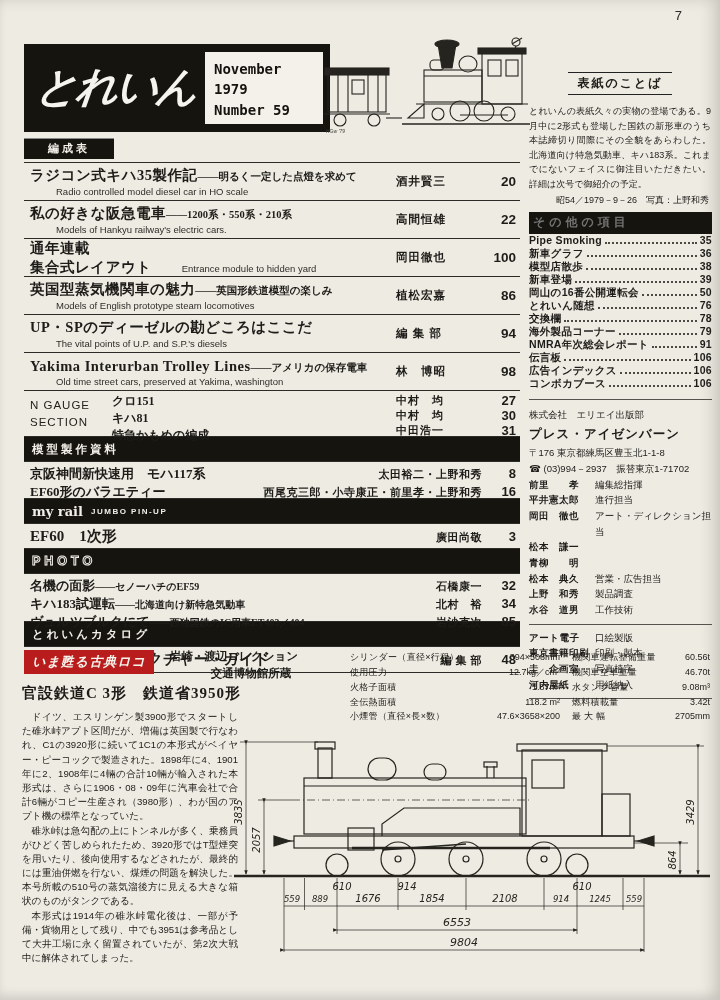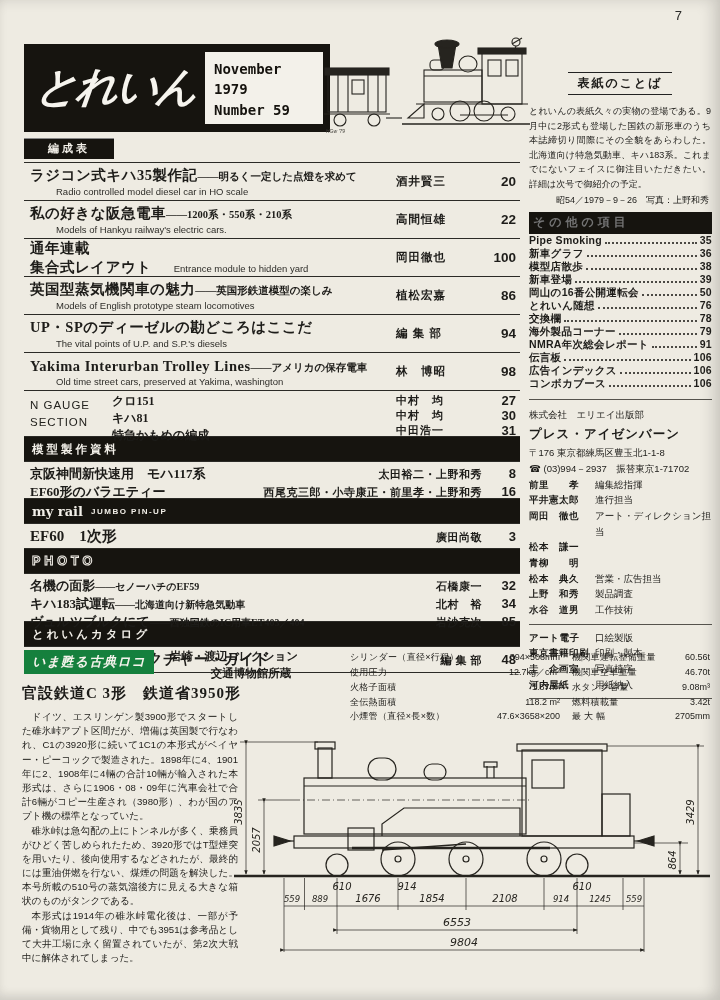--- a/index.html
+++ b/index.html
@@ -48,21 +48,21 @@
     background:#16140f; color:#f2efe8; font-size:11px; font-weight:bold;
     letter-spacing:3px; padding:2px 24px 3px; border-top:1px solid #888;
   }
   .toc { position:absolute; left:24px; top:162px; width:496px; border-top:1px solid #2b2a26; }
   .trow { position:relative; border-bottom:1px solid #2b2a26; display:flex; align-items:center; }
   .trow.h38 { height:38px; }
   .tmain { flex:1; padding:2px 2px 2px 6px; }
   .jt { font-family:"Liberation Serif","DejaVu Serif",serif; font-weight:bold; font-size:14.5px; letter-spacing:.5px; }
   .note { font-family:"Liberation Serif","DejaVu Serif",serif; font-size:10.5px; font-weight:bold; }
   .en { font-size:9.5px; color:#2e2d29; margin:1px 0 0 26px; }
-  .en-inline { font-size:9.5px; color:#2e2d29; margin-left:22px; font-weight:normal; }
+  .en-inline { font-size:9.5px; color:#2e2d29; margin-left:30px; font-weight:normal; }
   .tauthor { width:84px; font-size:11.5px; font-weight:bold; letter-spacing:1px; }
   .tpage { width:40px; text-align:right; font-size:13.5px; font-weight:bold; padding-right:4px; }
 
   .trow.ngauge { height:46px; align-items:stretch; }
   .ng-label { width:88px; font-size:11.5px; letter-spacing:1px; padding:6px 0 0 6px; line-height:1.5; color:#23221e; }
   .ng-titles { flex:1; padding:2px 0; display:flex; flex-direction:column; justify-content:space-around; }
   .ng-titles div { font-family:"Liberation Serif","DejaVu Serif",serif; font-weight:bold; font-size:12px; }
   .ng-right { width:124px; display:flex; flex-direction:column; justify-content:space-around; padding:2px 0; }
   .ng-right .ngr { display:flex; }
   .ng-right .a { flex:1; font-size:11px; font-weight:bold; letter-spacing:1px; }
@@ -100,21 +100,21 @@
   .pub-name { font-size:12.5px; font-weight:bold; letter-spacing:1px; margin:1px 0; }
   .pub-row { display:flex; }
   .pub-row .n { width:66px; font-weight:bold; letter-spacing:.5px; }
   .pub-row .r { flex:1; }
   .pub-sep { border-top:1px solid #55534d; margin:6px 0 5px; }
 
   
   .feature { position:absolute; left:20px; top:648px; width:692px; height:348px; }
   .feat-badge {
     position:absolute; left:4px; top:2px; width:130px; height:24px;
-    background:#15803d; color:#f5f3ec; text-align:center; line-height:24px;
+    background:#b91c1c; color:#f5f3ec; text-align:center; line-height:24px;
     font-family:"DejaVu Serif",serif; font-style:italic; font-weight:bold;
     font-size:13px; letter-spacing:1px;
   }
   .feat-credit { position:absolute; left:138px; top:0; width:152px; font-size:11.5px; font-weight:bold; line-height:1.5; text-align:center; }
   .feat-credit .l2 { padding-left:34px; }
   .feat-title { position:absolute; left:2px; top:36px; font-size:15px; font-weight:bold; letter-spacing:1px; font-family:"Liberation Serif","DejaVu Serif",serif; }
   .feat-body { position:absolute; left:2px; top:62px; width:216px; font-size:9.6px; line-height:1.48; text-align:justify; }
   .feat-body p { text-indent:1em; }
   .specs { position:absolute; top:2px; font-size:9px; line-height:1.65; }
   .specs.sleft { left:330px; width:210px; }

